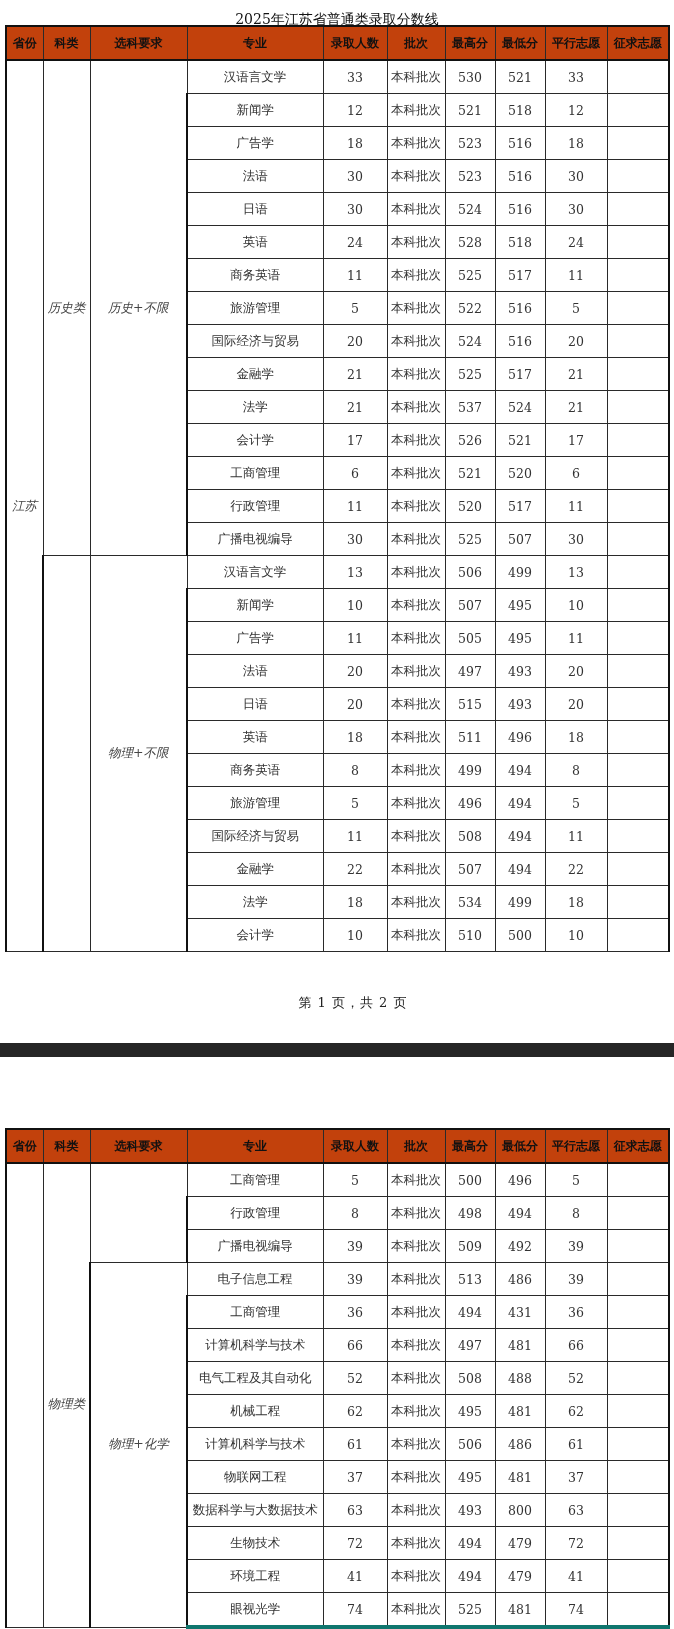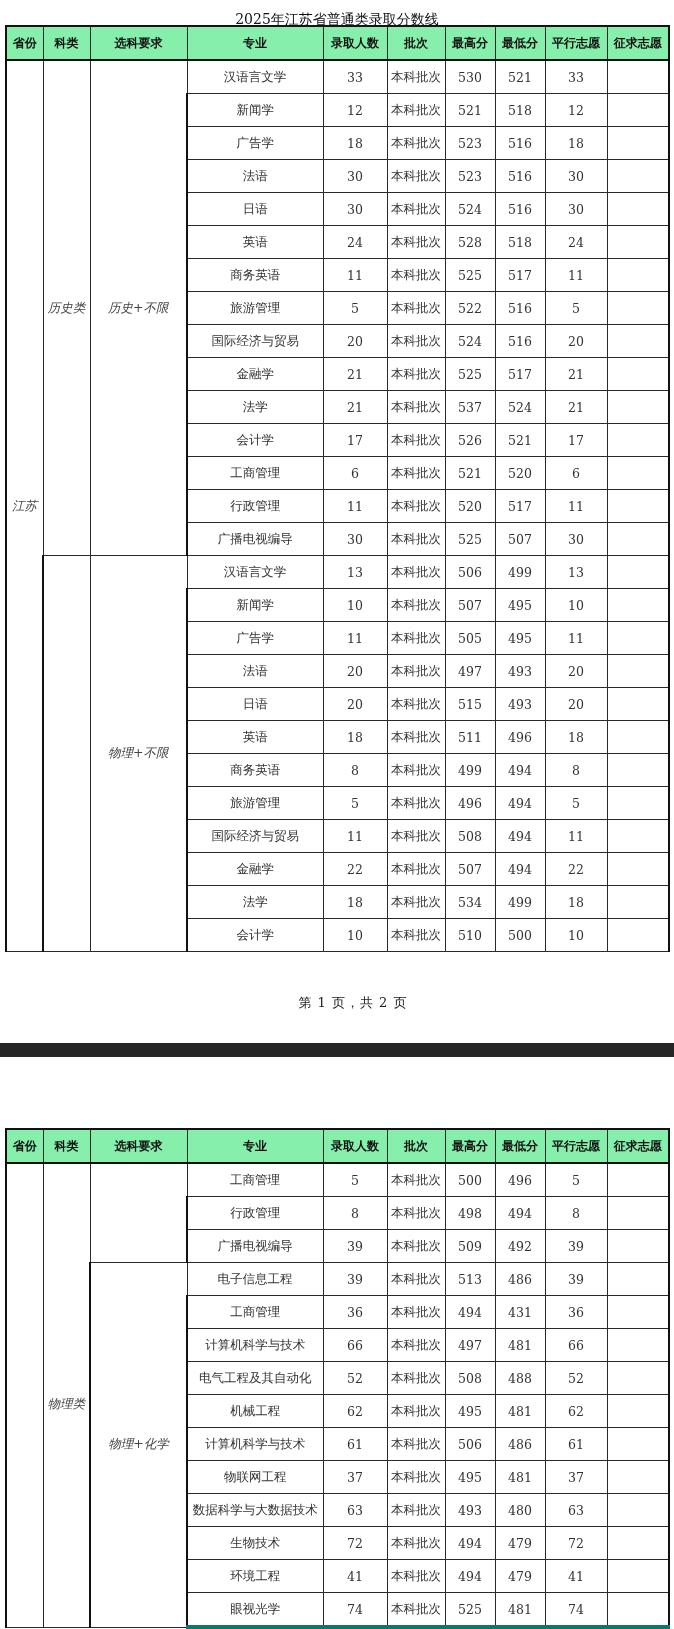--- a/index.html
+++ b/index.html
@@ -3,21 +3,21 @@
 <meta charset="utf-8">
 <style>
   html, body { margin:0; padding:0; background:#ffffff; }
   body { width:674px; height:1629px; position:relative; overflow:hidden;
          font-family: "DejaVu Serif", "Liberation Serif", serif; color:#222; }
   .title { position:absolute; top:0; left:0; width:674px; height:22px; line-height:22px;
            text-align:center; font-size:14px; color:#111;margin-top:8px; }
   table.grid { position:absolute; left:5px; border-collapse:collapse; table-layout:fixed; }
   table.grid td, table.grid th { border:1px solid #2a2a2a; padding:0; text-align:center;
            vertical-align:middle; font-size:12.5px; overflow:hidden; white-space:nowrap; }
-  table.grid th { background:#86efac; font-family:"DejaVu Sans","Liberation Sans",sans-serif;
+  table.grid th { background:#c2410c; font-family:"DejaVu Sans","Liberation Sans",sans-serif;
            font-weight:bold; font-size:12px; color:#111; height:32px; border-top:2px solid #111; border-bottom:2px solid #111; }
   table.grid td { height:32px; color:#333; }
   table.grid td.lbl { color:#444;font-style:italic; }
   table.grid tr > :first-child { border-left:2px solid #111; }
   table.grid tr > :last-child { border-right:2px solid #111; }
   #page1 { top:25px; }
   #page2 { top:1128px; }
   #page2 tr:last-child td { border-bottom:4px solid #0f766e; }
   .footer { position:absolute; top:994px; left:16px; width:674px; text-align:center; font-size:13px; color:#222; letter-spacing:1px; }
   .page-sep { position:absolute; top:1043px; left:0; width:674px; height:14px; background:#262626; }
@@ -430,21 +430,21 @@
         <td>495</td>
         <td>481</td>
         <td>37</td>
         <td></td>
       </tr>
       <tr>
         <td>数据科学与大数据技术</td>
         <td>63</td>
         <td>本科批次</td>
         <td>493</td>
-        <td>480</td>
+        <td>800</td>
         <td>63</td>
         <td></td>
       </tr>
       <tr>
         <td>生物技术</td>
         <td>72</td>
         <td>本科批次</td>
         <td>494</td>
         <td>479</td>
         <td>72</td>

